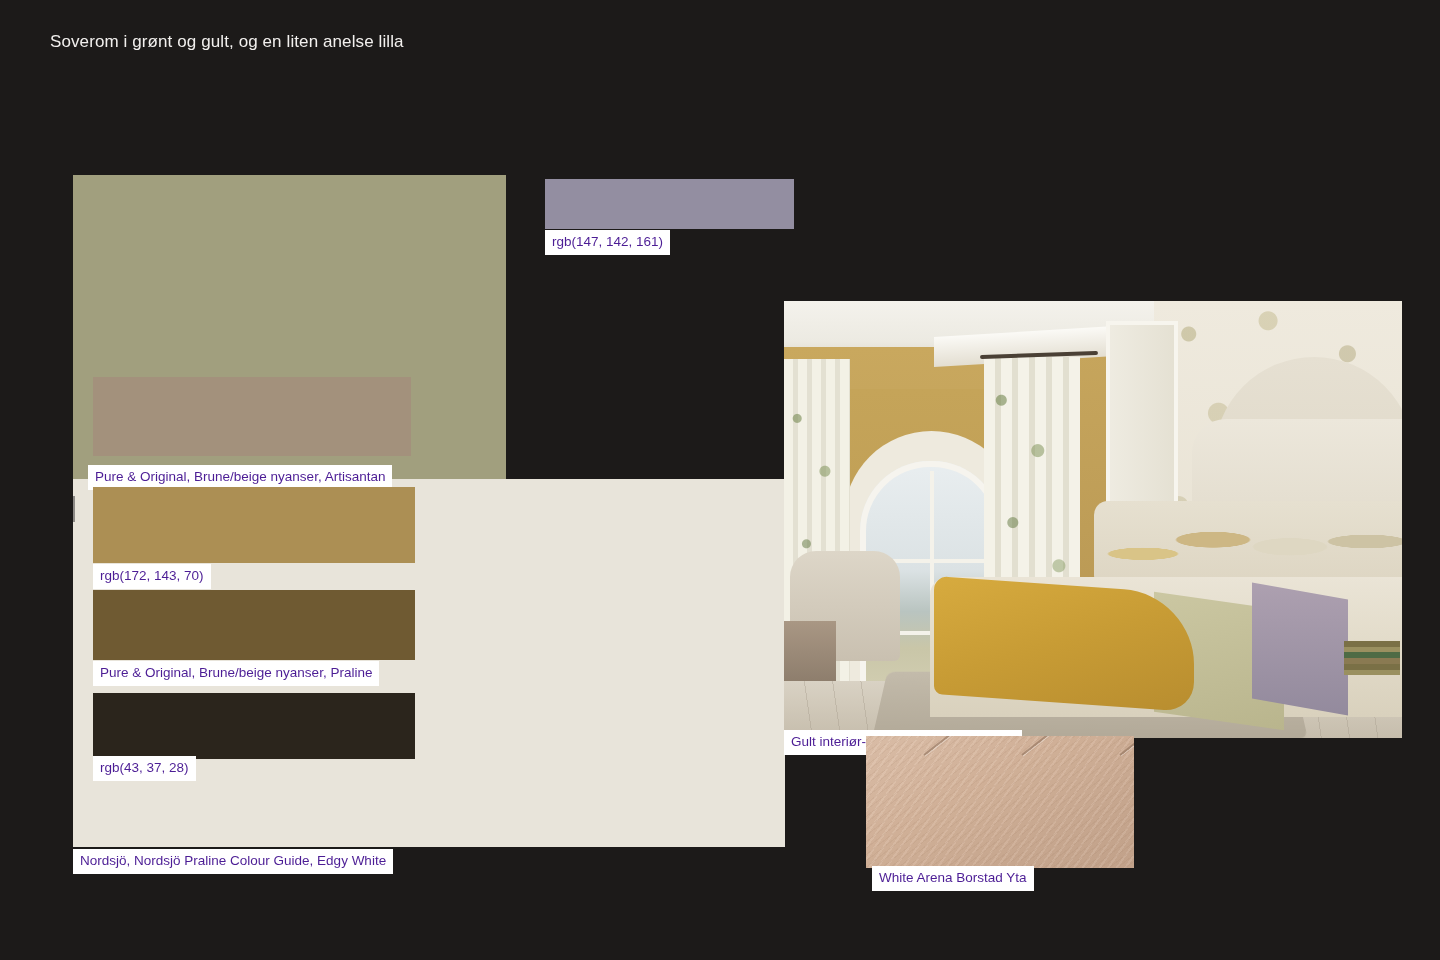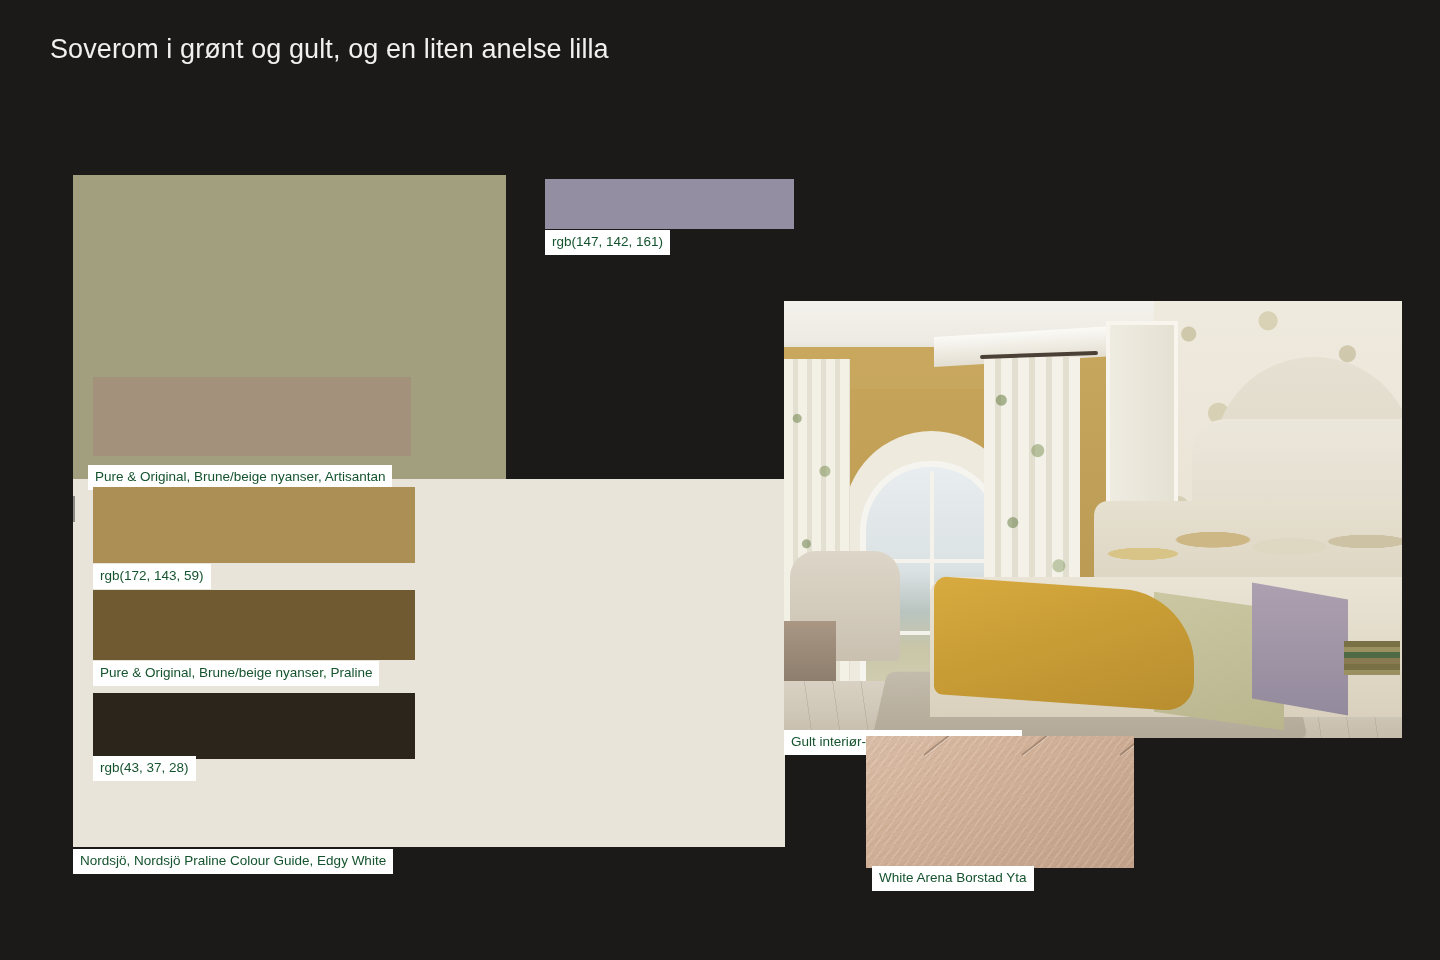--- a/index.html
+++ b/index.html
@@ -17,37 +17,37 @@
     -webkit-font-smoothing: antialiased;
   }
 
   
   #board-title {
     position: absolute;
     left: 50px;
     top: 30px;
     width: 620px;
     color: #f2f0ee;
-    font-size: 27px;
+    font-size: 17px;
     line-height: 1.42;
     font-weight: 400;
     letter-spacing: 0.1px;
     white-space: pre-line;
   }
 
   
   .swatch {
     position: absolute;
   }
 
   
   .caption {
     position: absolute;
     background: #ffffff;
-    color: #14532d;
+    color: #4c1d95;
     font-size: 13.5px;
     line-height: 1;
     padding: 5px 7px 6px 7px;
     white-space: nowrap;
     font-family: "Liberation Sans", sans-serif;
   }
 
   
   #cream-panel {
     position: absolute;
@@ -271,21 +271,21 @@
 <div class="swatch" id="swatch-lilac" style="left:545px; top:179px; width:249px; height:50px; background:#938ea1;"></div>
 <div class="caption" style="left:545px; top:230px;">rgb(147, 142, 161)</div>
 
 <div id="cream-panel"></div>
 <div id="panel-edge-mark"></div>
 
 <div class="swatch" id="swatch-artisantan" style="left:93px; top:377px; width:318px; height:79px; background:#a3917c;"></div>
 <div class="caption" style="left:88px; top:457px;margin-top:8px;">Pure &amp; Original, Brune/beige nyanser, Artisantan</div>
 
 <div class="swatch" id="swatch-ochre" style="left:93px; top:487px; width:322px; height:76px; background:#ac8f54;"></div>
-<div class="caption" style="left:93px; top:564px;">rgb(172, 143, 59)</div>
+<div class="caption" style="left:93px; top:564px;">rgb(172, 143, 70)</div>
 
 <div class="swatch" id="swatch-praline" style="left:93px; top:590px; width:322px; height:70px; background:#6f5a32;"></div>
 <div class="caption" style="left:93px; top:661px;">Pure &amp; Original, Brune/beige nyanser, Praline</div>
 
 <div class="swatch" id="swatch-dark" style="left:93px; top:693px; width:322px; height:66px; background:#2b251c;"></div>
 <div class="caption" style="left:93px; top:756px;">rgb(43, 37, 28)</div>
 
 <div class="caption" style="left:73px; top:849px;">Nordsjö, Nordsjö Praline Colour Guide, Edgy White</div>
 
 <div id="bedroom-photo">

